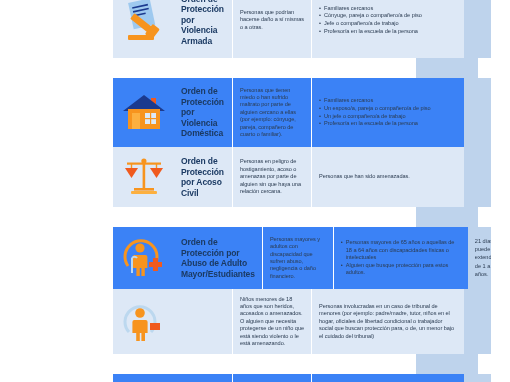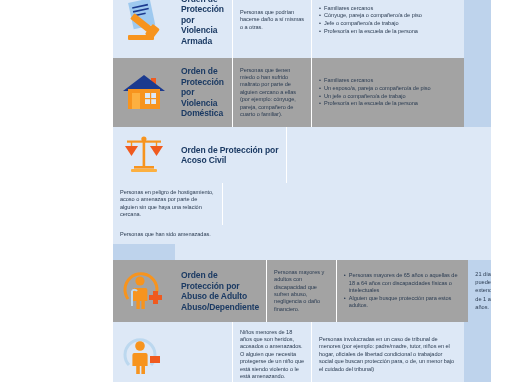--- a/index.html
+++ b/index.html
@@ -14,21 +14,21 @@
     width:510px;height:382px;
     background:#ffffff;
     overflow:hidden;
   }
   .row{
     display:flex;
     align-items:stretch;
     min-height:58px;
     box-sizing:border-box;
   }
-  .row.light  { background:#a3a3a3; }
+  .row.light  { background:#3b82f6;margin-top:20px; }
   .row.dark   { background:#dde8f6; }
 
   .cell{
     box-sizing:border-box;
     padding:6px 7px 6px 7px;
     display:flex;
     align-items:center;
   }
   .c-type{
     width:174px;
@@ -174,21 +174,21 @@
           <li>Un esposo/a, pareja o compañero/a de piso</li>
           <li>Un jefe o compañero/a de trabajo</li>
           <li>Profesor/a en la escuela de la persona</li>
         </ul>
       </div>
       <div class="cell c-dur">
         <div class="dur-txt"></div>
       </div>
     </div>
 
-    <div class="row dark" style="min-height:60px;flex-direction:column;">
+    <div class="row dark" style="min-height:60px;">
       <div class="cell c-type">
         <div class="icon-wrap">
           <svg width="46" height="44" viewBox="0 0 46 44">
             <rect x="21.6" y="6" width="2.6" height="28" fill="#f7941e"></rect>
             <rect x="6" y="7.5" width="34" height="2.2" fill="#f7941e"></rect>
             <rect x="13" y="33" width="20" height="2.6" fill="#f7941e"></rect>
             <rect x="10" y="36" width="26" height="3" rx="1" fill="#fcb040"></rect>
             <path d="M4 13 L17 13 L10.5 23 Z" fill="#f05a1e"></path>
             <path d="M29 13 L42 13 L35.5 23 Z" fill="#f05a1e"></path>
             <line x1="10.5" y1="9" x2="10.5" y2="13" stroke="#f7941e" stroke-width="1.4"></line>
@@ -217,21 +217,21 @@
             <circle cx="19" cy="12" r="4.6" fill="#f7941e"></circle>
             <path d="M13.6 19 h10.8 a2 2 0 0 1 2 2 v11 h-14.8 v-11 a2 2 0 0 1 2 -2 z" fill="#f7941e"></path>
             <rect x="15.4" y="32" width="3.4" height="8" fill="#f7941e"></rect>
             <rect x="20.4" y="32" width="3.4" height="8" fill="#f7941e"></rect>
             <path d="M11 22 v15" stroke="#bcd8ef" stroke-width="2" fill="none"></path>
             <path d="M11 22 a3 3 0 0 1 5 0" stroke="#bcd8ef" stroke-width="2" fill="none"></path>
             <rect x="28" y="26" width="13" height="5" fill="#f05a1e"></rect>
             <rect x="32" y="22" width="5" height="13" fill="#f05a1e"></rect>
           </svg>
         </div>
-        <div class="title">Orden de Protección por Abuso de Adulto Abuso/Dependiente</div>
+        <div class="title">Orden de Protección por Abuso de Adulto Mayor/Estudiantes</div>
       </div>
       <div class="cell c-who">
         <div class="body-txt">Personas mayores y adultos con discapacidad que sufren abuso, negligencia o daño financiero.</div>
       </div>
       <div class="cell c-against">
         <ul class="bul">
           <li>Personas mayores de 65 años o aquellas de 18 a 64 años con discapacidades físicas o intelectuales</li>
           <li>Alguien que busque protección para estos adultos.</li>
         </ul>
       </div>

